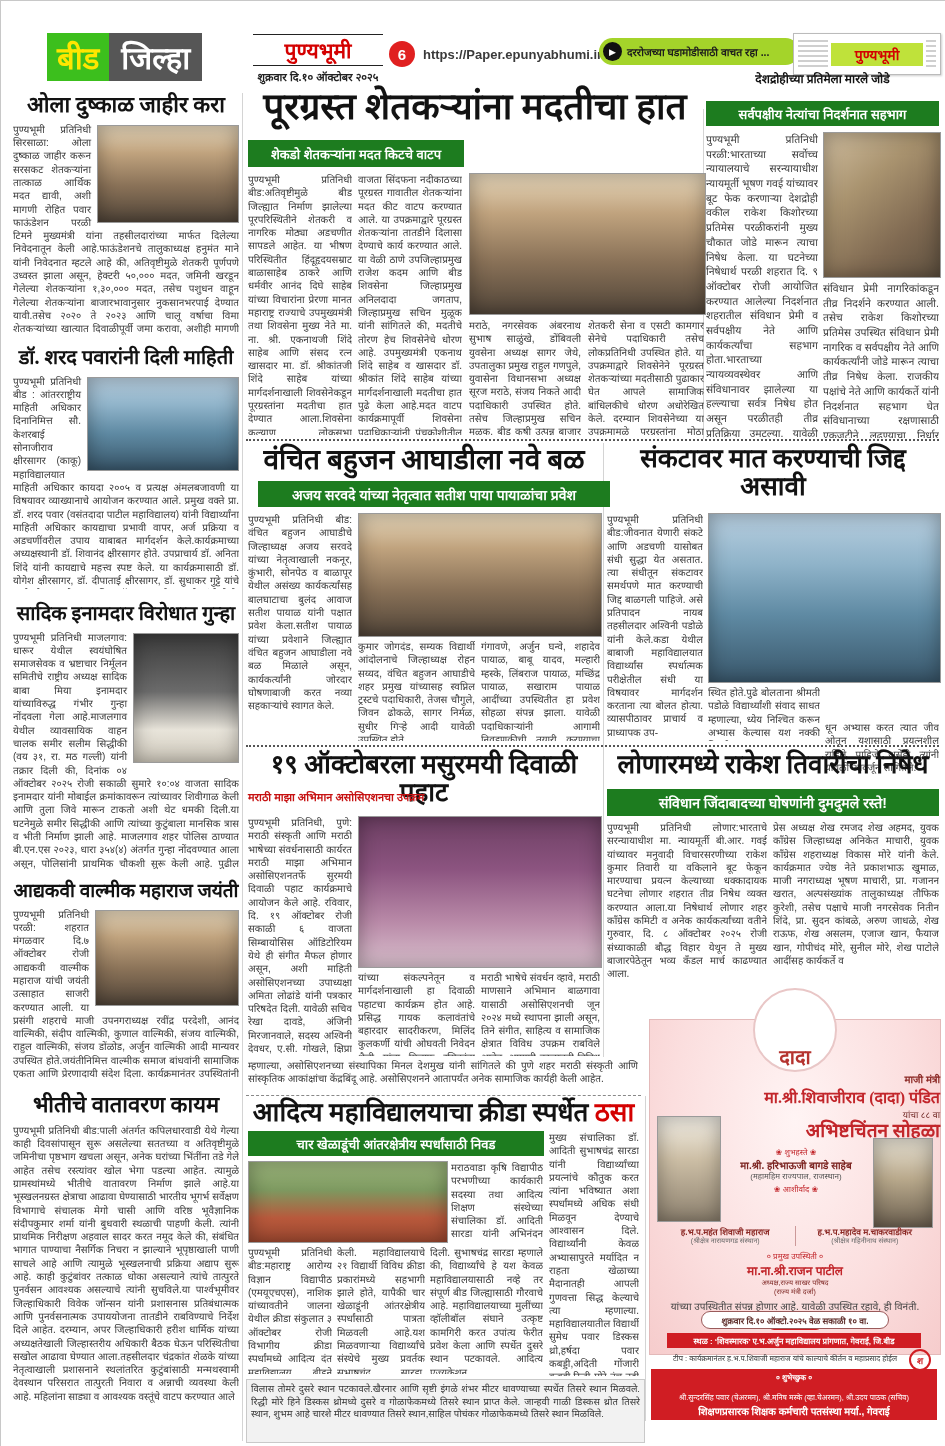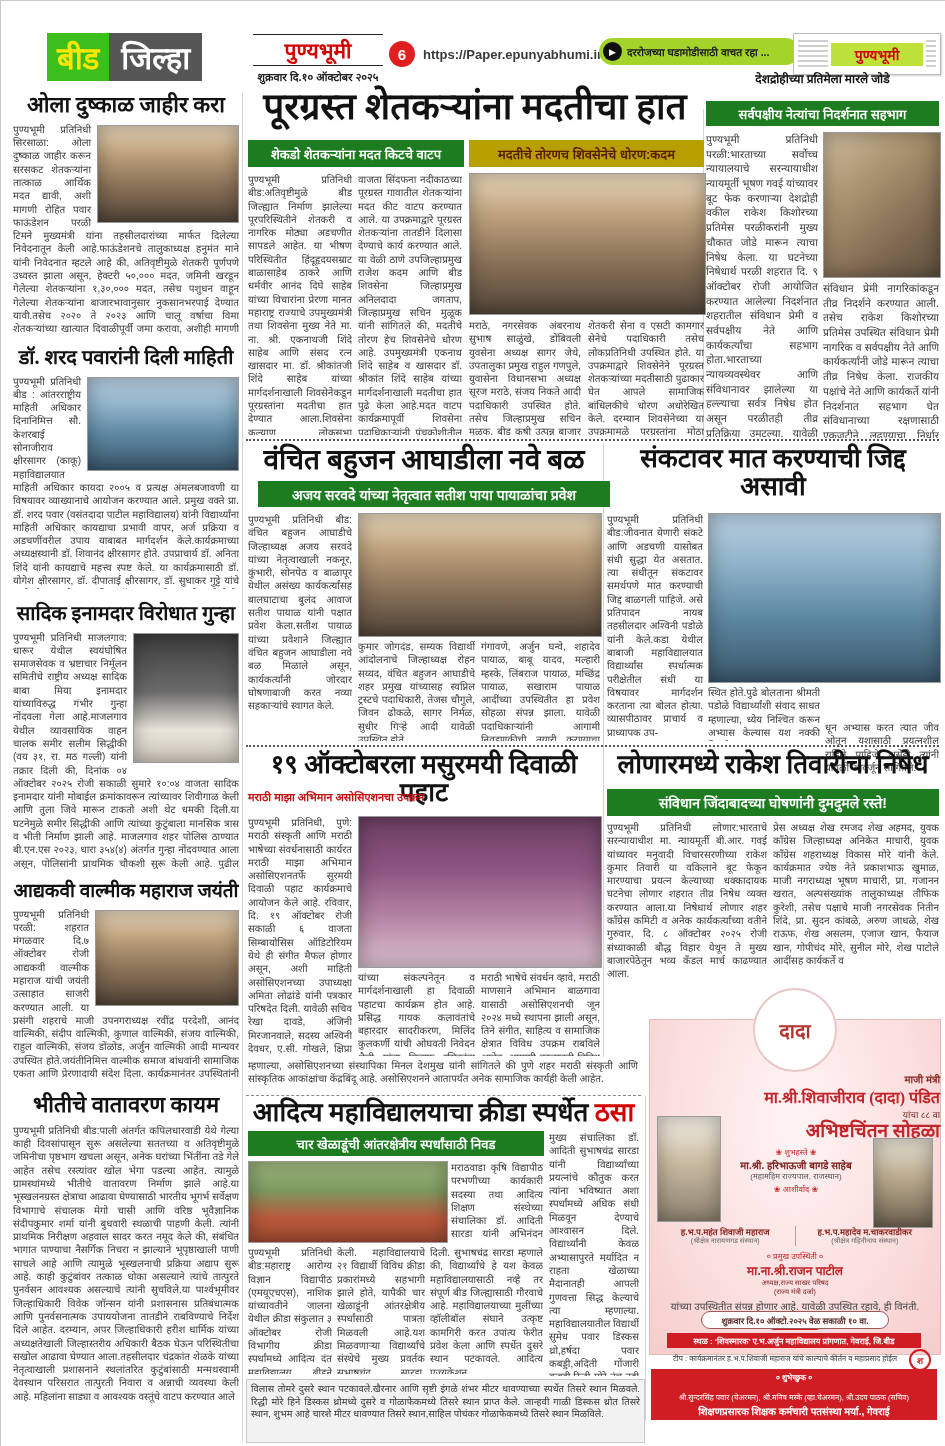--- a/index.html
+++ b/index.html
@@ -97,21 +97,20 @@
   </div>
 
   <div class="abs" style="left:12px;top:1092px;width:226px;height:348px">
     <div class="hl" style="font-size:22px">भीतीचे वातावरण कायम</div>
     <div class="bt" style="margin-top:7px;height:312px">पुण्यभूमी प्रतिनिधी बीड:पाली अंतर्गत कपिलधारवाडी येथे गेल्या काही दिवसांपासून सुरू असलेल्या सततच्या व अतिवृष्टीमुळे जमिनीचा पृष्ठभाग खचला असून, अनेक घरांच्या भिंतींना तडे गेले आहेत तसेच रस्त्यांवर खोल भेगा पडल्या आहेत. त्यामुळे ग्रामस्थांमध्ये भीतीचे वातावरण निर्माण झाले आहे.या भूस्खलनग्रस्त क्षेत्राचा आढावा घेण्यासाठी भारतीय भूगर्भ सर्वेक्षण विभागाचे संचालक मेगो चासी आणि वरिष्ठ भूवैज्ञानिक संदीपकुमार शर्मा यांनी बुधवारी स्थळाची पाहणी केली. त्यांनी प्राथमिक निरीक्षण अहवाल सादर करत नमूद केले की, संबंधित भागात पाण्याचा नैसर्गिक निचरा न झाल्याने भूपृष्ठाखाली पाणी साचले आहे आणि त्यामुळे भूस्खलनाची प्रक्रिया अद्याप सुरू आहे. काही कुटुंबांवर तत्काळ धोका असल्याने त्यांचे तात्पुरते पुनर्वसन आवश्यक असल्याचे त्यांनी सुचविले.या पार्श्वभूमीवर जिल्हाधिकारी विवेक जॉन्सन यांनी प्रशासनास प्रतिबंधात्मक आणि पुनर्वसनात्मक उपाययोजना तातडीने राबविण्याचे निर्देश दिले आहेत. दरम्यान, अपर जिल्हाधिकारी हरीश धार्मिक यांच्या अध्यक्षतेखाली जिल्हास्तरीय अधिकारी बैठक घेऊन परिस्थितीचा सखोल आढावा घेण्यात आला.तहसीलदार चंद्रकांत शेळके यांच्या नेतृत्वाखाली प्रशासनाने स्थलांतरित कुटुंबांसाठी मन्मथस्वामी देवस्थान परिसरात तात्पुरती निवारा व अन्नाची व्यवस्था केली आहे. महिलांना साड्या व आवश्यक वस्तूंचे वाटप करण्यात आले</div>
   </div>
 
   <div class="abs hl" style="left:245px;top:86px;width:458px;font-size:37px">पूरग्रस्त शेतकऱ्यांना मदतीचा हात</div>
 
   <div class="abs sub sub-green" style="left:247px;top:139px;width:216px;height:27px;font-size:13px">शेकडो शेतकऱ्यांना मदत किटचे वाटप</div>
-  <div class="abs sub sub-yellow" style="left:468px;top:139px;width:235px;height:27px;font-size:13px">मदतीचे तोरणच शिवसेनेचे धोरण:कदम</div>
 
   <div class="abs bt" style="left:247px;top:172px;width:104px;height:262px">पुण्यभूमी प्रतिनिधी बीड:अतिवृष्टीमुळे बीड जिल्ह्यात निर्माण झालेल्या पूरपरिस्थितीने शेतकरी व नागरिक मोठ्या अडचणीत सापडले आहेत. या भीषण परिस्थितीत हिंदूहृदयसम्राट बाळासाहेब ठाकरे आणि धर्मवीर आनंद दिघे साहेब यांच्या विचारांना प्रेरणा मानत महाराष्ट्र राज्याचे उपमुख्यमंत्री तथा शिवसेना मुख्य नेते मा. ना. श्री. एकनाथजी शिंदे साहेब आणि संसद रत्न खासदार मा. डॉ. श्रीकांतजी शिंदे साहेब यांच्या मार्गदर्शनाखाली शिवसेनेकडून पूरग्रस्तांना मदतीचा हात देण्यात आला.शिवसेना कल्याण लोकसभा मतदारसंघातील कल्याण ग्रामीणचे आमदार राजेश मोरे यांच्या नेतृत्वाखाली दि. ९ ऑक्टोबर २०२५ रोजी दुपारी १२</div>
   <div class="abs bt" style="left:357px;top:172px;width:104px;height:262px">वाजता सिंदफना नदीकाठच्या पूरग्रस्त गावातील शेतकऱ्यांना मदत कीट वाटप करण्यात आले. या उपक्रमाद्वारे पूरग्रस्त शेतकऱ्यांना तातडीने दिलासा देण्याचे कार्य करण्यात आले. या वेळी ठाणे उपजिल्हाप्रमुख राजेश कदम आणि बीड शिवसेना जिल्हाप्रमुख अनिलदादा जगताप, जिल्हाप्रमुख सचिन मुळूक यांनी सांगितले की, मदतीचे तोरण हेच शिवसेनेचे धोरण आहे. उपमुख्यमंत्री एकनाथ शिंदे साहेब व खासदार डॉ. श्रीकांत शिंदे साहेब यांच्या मार्गदर्शनाखाली मदतीचा हात पुढे केला आहे.मदत वाटप कार्यक्रमापूर्वी शिवसेना पदाधिकाऱ्यांनी पंचक्रोशीतील पूरग्रस्त भागाची पाहणी केली. या वेळी उपजिल्हाप्रमुख राजेश कदम, डोंबिवली नगरसेवक राजन</div>
   <div class="abs photo crowd" style="left:468px;top:172px;width:235px;height:140px"></div>
   <div class="abs bt" style="left:468px;top:318px;width:112px;height:116px">मराठे, नगरसेवक अंबरनाथ सुभाष साळुंखे, डोंबिवली युवसेना अध्यक्ष सागर जेथे, उपतालुका प्रमुख राहुल गणपुले, युवासेना विधानसभा अध्यक्ष सूरज मराठे, संजय निकते आदी पदाधिकारी उपस्थित होते. तसेच जिल्हाप्रमुख सचिन मुळूक, बीड कृषी उत्पन्न बाजार समिती उपसभापती शामसुंदर पडुळे, शिवसेना, युवासेना, व्हीजेएनटी सेना,</div>
   <div class="abs bt" style="left:587px;top:318px;width:116px;height:116px">शेतकरी सेना व एसटी कामगार सेनेचे पदाधिकारी तसेच लोकप्रतिनिधी उपस्थित होते. या उपक्रमाद्वारे शिवसेनेने पूरग्रस्त शेतकऱ्यांच्या मदतीसाठी पुढाकार घेत आपले सामाजिक बांधिलकीचे धोरण अधोरेखित केले. दरम्यान शिवसेनेच्या या उपक्रमामुळे पूरग्रस्तांना मोठा दिलासा मिळाला आहे. शिवसेना अडचणीत सापडलेल्यांना आधार देत आली आहे.</div>
 
   <div class="abs hl" style="left:705px;top:72px;width:233px;font-size:12px">देशद्रोहीच्या प्रतिमेला मारले जोडे</div>
   <div class="abs sub sub-green" style="left:705px;top:100px;width:233px;height:25px;font-size:13px">सर्वपक्षीय नेत्यांचा निदर्शनात सहभाग</div>
   <div class="abs bt" style="left:705px;top:131px;width:112px;height:306px;font-size:10.5px;line-height:1.4">पुण्यभूमी प्रतिनिधी परळी:भारताच्या सर्वोच्च न्यायालयाचे सरन्यायाधीश न्यायमूर्ती भूषण गवई यांच्यावर बूट फेक करणाऱ्या देशद्रोही वकील राकेश किशोरच्या प्रतिमेस परळीकरांनी मुख्य चौकात जोडे मारून त्याचा निषेध केला. या घटनेच्या निषेधार्थ परळी शहरात दि. ९ ऑक्टोबर रोजी आयोजित करण्यात आलेल्या निदर्शनात शहरातील संविधान प्रेमी व सर्वपक्षीय नेते आणि कार्यकर्त्यांचा सहभाग होता.भारताच्या न्यायव्यवस्थेवर आणि संविधानावर झालेल्या या हल्ल्याचा सर्वत्र निषेध होत असून परळीतही तीव्र प्रतिक्रिया उमटल्या. यावेळी झालेल्या घोषणांनी मुख्य चौक परिसर दुमदुमून गेला.</div>
@@ -158,21 +157,21 @@
   <div class="abs photo crowd" style="left:247px;top:1160px;width:198px;height:80px;background:linear-gradient(180deg,#9fb87e 0%,#7d9960 35%,#b8593c 70%,#a14a31 100%)"></div>
   <div class="abs bt" style="left:450px;top:1160px;width:92px;height:80px">मराठवाडा कृषि विद्यापीठ परभणीच्या कार्यकारी सदस्या तथा आदित्य शिक्षण संस्थेच्या संचालिका डॉ. आदिती सारडा यांनी अभिनंदन करत त्यांच्या उत्कृष्ट खेळाबद्दल हार</div>
   <div class="abs bt" style="left:247px;top:1245px;width:84px;height:128px">पुण्यभूमी प्रतिनिधी बीड:महाराष्ट्र आरोग्य विज्ञान विद्यापीठ (एमयूएचएस), नाशिक यांच्यावतीने जालना येथील क्रीडा संकुलात ३ ऑक्टोबर रोजी विभागीय क्रीडा स्पर्धांमध्ये आदित्य दंत महाविद्यालय, बीडने उल्लेखनीय कामगिरी करत आपली ओळख ठळकपणे अधोरेखित</div>
   <div class="abs bt" style="left:336px;top:1245px;width:88px;height:128px">केली. महाविद्यालयाचे २१ विद्यार्थी विविध क्रीडा प्रकारांमध्ये सहभागी झाले होते, यापैकी चार खेळाडूंनी आंतरक्षेत्रीय स्पर्धांसाठी पात्रता मिळवली आहे.यश मिळवणाऱ्या विद्यार्थ्यांचे संस्थेचे मुख्य प्रवर्तक सुभाषचंद्र सारडा, संचालक डॉ.आदित्य सारडा, वसंतराव नाईक</div>
   <div class="abs bt" style="left:429px;top:1245px;width:113px;height:128px">दिली. सुभाषचंद्र सारडा म्हणाले की, विद्यार्थ्यांचे हे यश केवळ महाविद्यालयासाठी नव्हे तर संपूर्ण बीड जिल्ह्यासाठी गौरवाचे आहे. महाविद्यालयाच्या मुलींच्या व्हॉलीबॉल संघाने उत्कृष्ट कामगिरी करत उपांत्य फेरीत प्रवेश केला आणि स्पर्धेत दुसरे स्थान पटकावले. आदित्य एज्युकेशन</div>
 
   <div class="abs bt" style="left:245px;top:1378px;width:389px;height:56px;background:#f2f2f2;border:1px solid #c9c9c9;padding:3px 4px;font-size:9.5px">विलास तोमरे दुसरे स्थान पटकावले.खैरनार आणि सृष्टी इंगळे शंभर मीटर धावण्याच्या स्पर्धेत तिसरे स्थान मिळवले. रिद्धी मोरे हिने डिस्कस थ्रोमध्ये दुसरे व गोळाफेकमध्ये तिसरे स्थान प्राप्त केले. जान्हवी गाळी डिस्कस थ्रोत तिसरे स्थान, शुभम आहे चारशे मीटर धावण्यात तिसरे स्थान,साहिल पोचंकर गोळाफेकमध्ये तिसरे स्थान मिळविले.</div>
 
   <div class="abs" style="left:648px;top:1018px;width:290px;height:334px;background:radial-gradient(ellipse at 50% 30%, #fff4f4 0%, #fbdede 60%, #f6cccc 100%);border:1px solid #e3b9b9">
     <div style="position:absolute;left:103px;top:-32px;width:80px;height:80px;border-radius:50%;background:#fff;border:2px solid #e9c7c7;
-                display:flex;align-items:center;justify-content:center">
+                display:flex;align-items:flex-end;justify-content:center">
       <span style="color:#b5342f;font-weight:700;font-size:20px;font-family:'Liberation Serif',serif">दादा</span>
     </div>
     <div style="position:absolute;left:0;top:52px;width:100%;text-align:right">
       <div style="font-size:10px;font-weight:700;color:#8c2a26">माजी मंत्री</div>
       <div class="ad-red" style="font-size:16px;font-weight:700;font-family:'Liberation Serif',serif">मा.श्री.शिवाजीराव (दादा) पंडित</div>
       <div style="font-size:9px;color:#6e2522">यांचा ८८ वा</div>
       <div class="ad-red" style="font-size:19px;font-weight:700;font-family:'Liberation Serif',serif;line-height:1.05">अभिष्टचिंतन सोहळा</div>
     </div>
     <div class="photo" style="position:absolute;left:7px;top:96px;width:62px;height:104px;background:linear-gradient(180deg,#f3efe6 0%,#cdbfa6 40%,#8e8270 100%)"></div>
     <div class="photo" style="position:absolute;right:7px;top:118px;width:58px;height:88px;background:linear-gradient(180deg,#e8e2d4 0%,#b9a98c 45%,#6d6151 100%)"></div>

